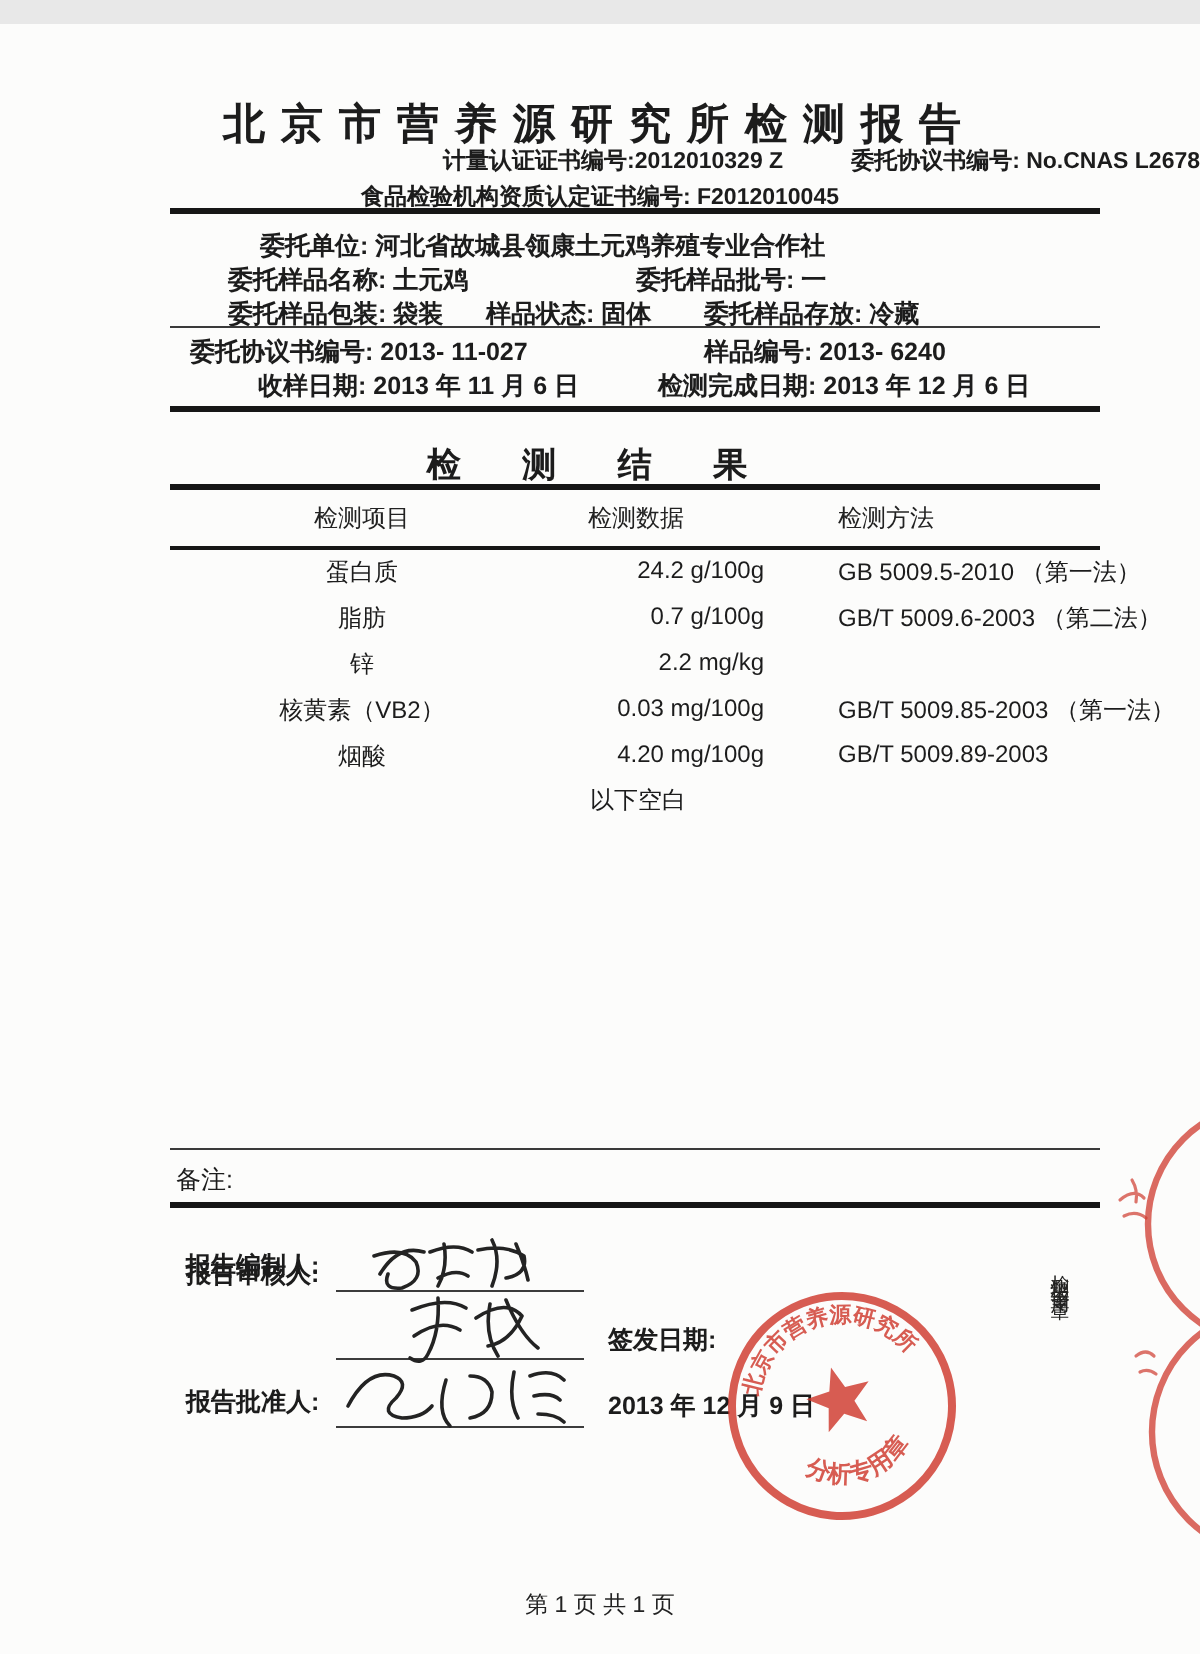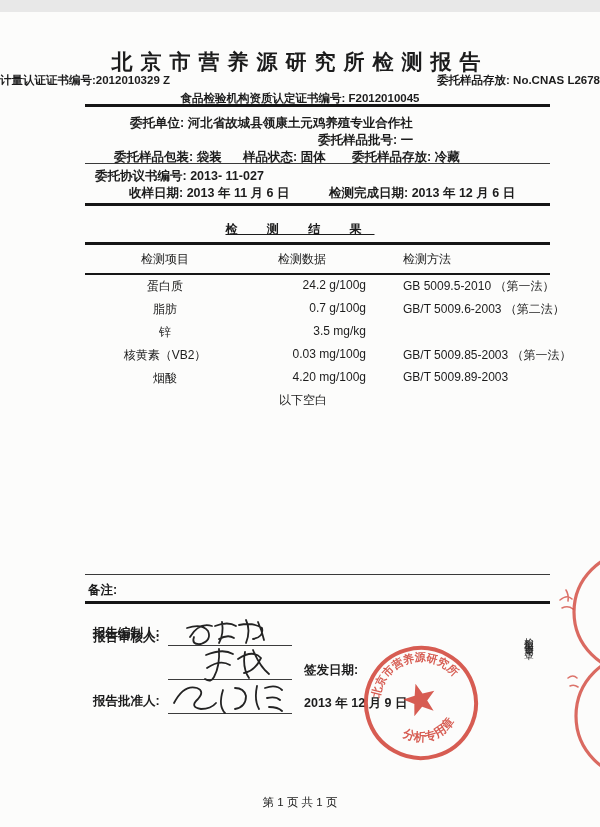--- a/index.html
+++ b/index.html
@@ -13,71 +13,75 @@
   .hr{position:absolute; left:85px; width:465px; background:#161616;}
   .hr.thick{height:3px;}
   .hr.mid{height:2px;}
   .hr.thin{height:1px; background:#3a3a3a;}
   .title{
     position:absolute; top:36px; left:0; width:600px; text-align:center;
     font-size:21px; font-weight:bold; letter-spacing:8px; white-space:nowrap;
   }
   .certline{
     position:absolute; top:61px; left:0; width:600px;
-    display:flex; justify-content:space-between; gap:34px;
+    display:flex; justify-content:flex-end; gap:34px;
     font-size:11.5px; font-weight:bold;
   }
   .certline2{
     position:absolute; top:79px; left:0; width:600px; text-align:center;
     font-size:11.5px; font-weight:bold;
   }
   .irow{position:absolute; left:0; width:600px; height:17px; font-size:12.5px; font-weight:bold; white-space:nowrap;}
   .irow .pos{position:absolute; top:0;text-align:center;}
   .sectitle{
     position:absolute; top:209px; left:0; width:600px; text-align:center;
-    font-size:12px; font-weight:bold; letter-spacing:13px; white-space:nowrap;text-decoration:underline;
-  }
-  .trow{position:absolute; left:0; width:484px; height:20px; font-size:12px;}
+    font-size:17px; font-weight:bold; letter-spacing:13px; white-space:nowrap;
+  }
+  .trow{position:absolute; left:16px; width:484px; height:20px; font-size:12px;}
   .thead{font-size:12px; color:#222;}
   .cell-item{position:absolute; left:85px; width:160px; text-align:center;}
   .cell-value{position:absolute; left:240px; width:126px; text-align:right; font-weight:normal;}
   .cell-method{position:absolute; left:403px; width:195px; text-align:left; white-space:nowrap;}
-  .remark{position:absolute; left:88px; top:570px; font-size:12.5px; font-weight:bold;}
+  .remark{position:absolute; left:88px; top:570px; font-size:12.5px; font-weight:normal;}
   .sigrow-label{position:absolute; left:93px; font-size:12.5px; font-weight:bold; white-space:nowrap;text-align:right;}
   .sigline{position:absolute; left:168px; width:124px; height:1px; background:#3c3c3c;}
   .issuelabel{position:absolute; left:304px; font-size:12.5px; font-weight:bold; white-space:nowrap;}
   .sidenote{
     position:absolute; left:522px; top:618px; height:90px;
     writing-mode:vertical-rl; text-orientation:upright;
     font-size:9.5px; letter-spacing:2px; color:#222; white-space:nowrap;
   }
   .footer{position:absolute; top:783px; left:0; width:600px; text-align:center; font-size:11.5px; color:#222;}
   svg{display:block;}
 </style>
 </head>
 <body>
 
 <div class="page">
 
   <div class="title">北京市营养源研究所检测报告</div>
   <div class="certline">
     <span>计量认证证书编号:2012010329 Z</span>
-    <span>委托样品存放: No.CNAS L2678</span>
+    <span>委托协议书编号: No.CNAS L2678</span>
   </div>
   <div class="certline2">食品检验机构资质认定证书编号: F2012010045</div>
 
   <div class="hr thick" style="top:92px"></div>
 
   <div class="irow" style="top:103px">
     <span class="pos" style="left:130px">
       <span>委托单位:</span>
       <span>河北省故城县领康土元鸡养殖专业合作社</span>
     </span>
   </div>
   <div class="irow" style="top:120px">
+    <span class="pos" style="left:114px">
+      <span>委托样品名称:</span>
+      <span>土元鸡</span>
+    </span>
     <span class="pos" style="left:318px">
       <span>委托样品批号:</span>
       <span>一</span>
     </span>
   </div>
   <div class="irow" style="top:137px">
     <span class="pos" style="left:114px">
       <span>委托样品包装:</span>
       <span>袋装</span>
     </span>
@@ -91,20 +95,24 @@
     </span>
   </div>
 
   <div class="hr thin" style="top:151px"></div>
 
   <div class="irow" style="top:156px">
     <span class="pos" style="left:95px">
       <span>委托协议书编号:</span>
       <span>2013- 11-027</span>
     </span>
+    <span class="pos" style="left:352px">
+      <span>样品编号:</span>
+      <span>2013- 6240</span>
+    </span>
   </div>
   <div class="irow" style="top:173px">
     <span class="pos" style="left:129px">
       <span>收样日期:</span>
       <span>2013 年 11 月 6 日</span>
     </span>
     <span class="pos" style="left:329px">
       <span>检测完成日期:</span>
       <span>2013 年 12 月 6 日</span>
     </span>
@@ -127,21 +135,21 @@
     <span class="cell-value">24.2 g/100g</span>
     <span class="cell-method">GB 5009.5-2010 （第一法）</span>
   </div>
   <div class="trow" style="top:289px">
     <span class="cell-item">脂肪</span>
     <span class="cell-value">0.7 g/100g</span>
     <span class="cell-method">GB/T 5009.6-2003 （第二法）</span>
   </div>
   <div class="trow" style="top:312px">
     <span class="cell-item">锌</span>
-    <span class="cell-value">3.5 mg/kg</span>
+    <span class="cell-value">2.2 mg/kg</span>
   </div>
   <div class="trow" style="top:335px">
     <span class="cell-item">核黄素（VB2）</span>
     <span class="cell-value">0.03 mg/100g</span>
     <span class="cell-method">GB/T 5009.85-2003 （第一法）</span>
   </div>
   <div class="trow" style="top:358px">
     <span class="cell-item">烟酸</span>
     <span class="cell-value">4.20 mg/100g</span>
     <span class="cell-method">GB/T 5009.89-2003</span>

